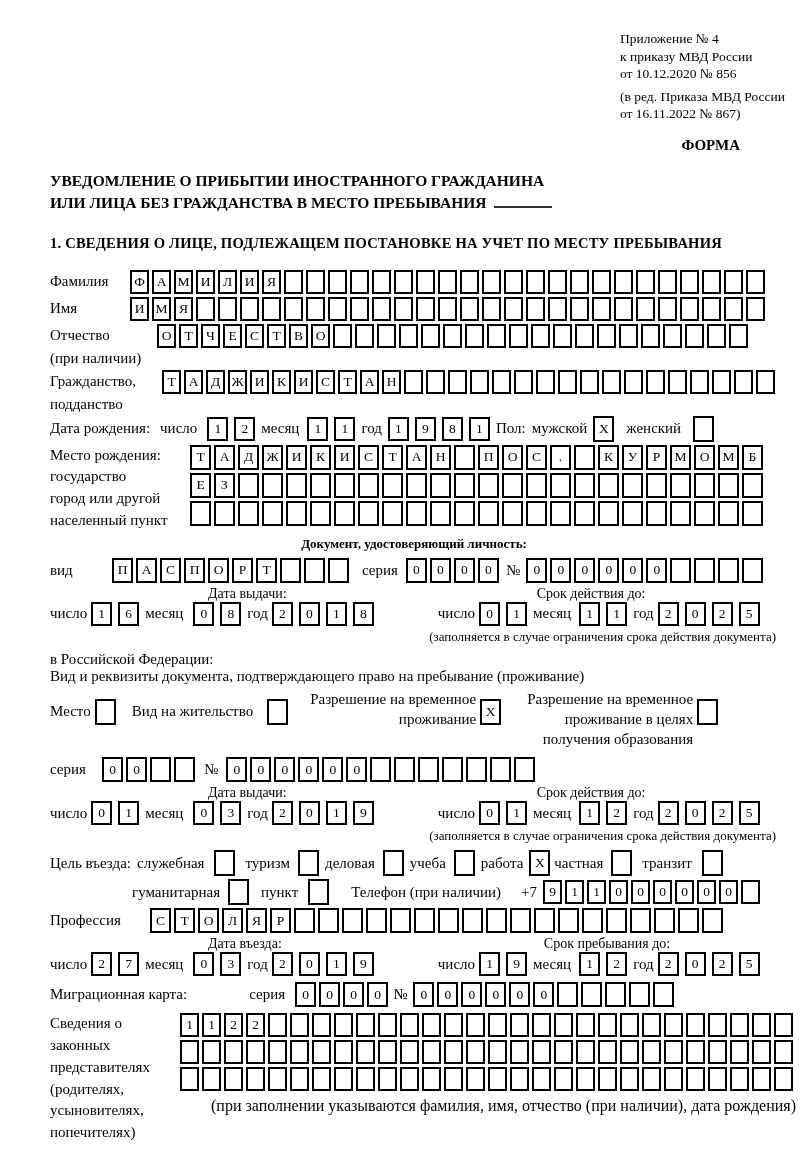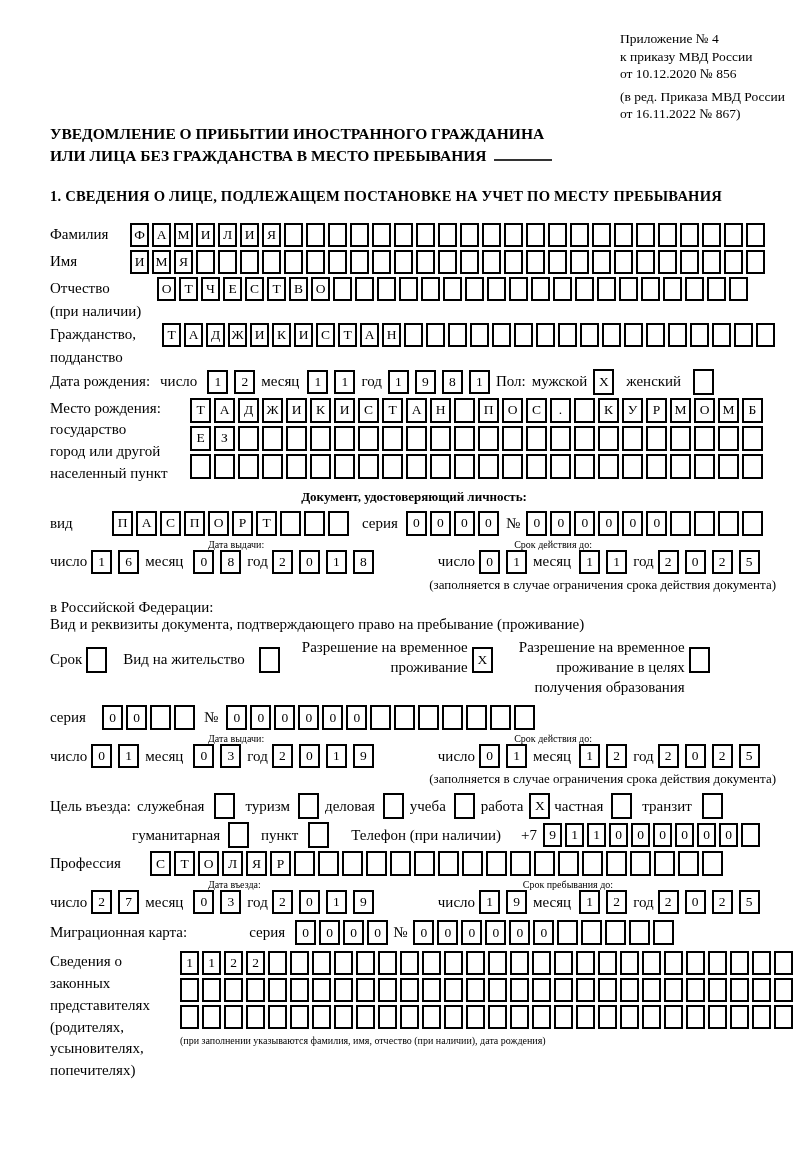--- a/index.html
+++ b/index.html
@@ -30,46 +30,47 @@
   .hdr .gap { height: 5px; }
   .forma { text-align: right; font-weight: bold; padding-right: 38px; margin: 14px 0 16px 0; font-size: 15px; }
 
   .title { text-align: left; font-weight: bold; font-size: 15.5px; line-height: 1.45; margin-bottom: 20px; }
   .title .blank { display:inline-block; width: 58px; border-bottom: 2px solid #333; height: 14px; margin-left: 8px; }
 
   .sect { font-weight: bold; font-size: 14.6px; margin-bottom: 18px; letter-spacing: 0.2px; }
 
   .center-bold { text-align: center; font-weight: bold; font-size: 13px; margin: 4px 0 6px 0; }
 
-  .dhead { display: flex; font-size: 10px; margin-top: 3px; }
+  .dhead { display: flex; font-size: 14px; margin-top: 3px; }
   .note { text-align: right; font-size: 13px; margin: 1px 2px 6px 0; }
 
   .two-col { display: flex; margin-bottom: 4px; }
   .left-col { flex: none; line-height: 1.45; }
   .right-col { flex: none; }
   .right-col .cellrow { display: flex; margin-bottom: 3px; }
 
   .optlabel { text-align: right; line-height: 1.35; }
   .opts { display: flex; align-items: flex-start; margin: 4px 0 8px 0; }
 
-  .caption { font-size: 10px; text-align: left; margin-top: 6px; font-family: Liberation Serif, serif; }
+  .caption { font-size: 16px; text-align: right; margin-top: 6px; font-family: Liberation Serif, serif; }
 </style>
 </head>
 <body>
 
 <div class="page">
 
   <div class="hdr">
     <div>Приложение № 4</div>
     <div>к приказу МВД России</div>
     <div>от 10.12.2020 № 856</div>
     <div class="gap"></div>
     <div>(в ред. Приказа МВД России</div>
     <div>от 16.11.2022 № 867)</div>
   </div>
+  <div class="forma">ФОРМА</div>
 
   <div class="title">
     <div>УВЕДОМЛЕНИЕ О ПРИБЫТИИ ИНОСТРАННОГО ГРАЖДАНИНА</div>
     <div><span>ИЛИ ЛИЦА БЕЗ ГРАЖДАНСТВА В МЕСТО ПРЕБЫВАНИЯ</span><span class="blank"></span></div>
   </div>
 
   <div class="sect">1. СВЕДЕНИЯ О ЛИЦЕ, ПОДЛЕЖАЩЕМ ПОСТАНОВКЕ НА УЧЕТ ПО МЕСТУ ПРЕБЫВАНИЯ</div>
 
   <div class="frow">
     <span class="lbl" style="width:80px">Фамилия</span>
@@ -405,21 +406,21 @@
         <span class="cell">2</span>
         <span class="cell">5</span>
       </span>
   </div>
   <div class="note">(заполняется в случае ограничения срока действия документа)</div>
 
   <div style="margin-top:4px">в Российской Федерации:</div>
   <div>Вид и реквизиты документа, подтверждающего право на пребывание (проживание)</div>
 
   <div class="opts">
-    <span class="lbl" style="margin-top:14px">Срок</span>
+    <span class="lbl" style="margin-top:14px">Место</span>
     <span class="cellrow chk" style="margin:10px 0 0 4px">
         <span class="cell"></span>
       </span>
     <span class="lbl" style="margin:14px 0 0 16px">Вид на жительство</span>
     <span class="cellrow chk" style="margin:10px 0 0 14px">
         <span class="cell"></span>
       </span>
     <span class="optlabel" style="width:172px;margin-left:16px">Разрешение на временное проживание</span>
     <span class="cellrow chk" style="margin:10px 0 0 4px">
         <span class="cell">X</span>

